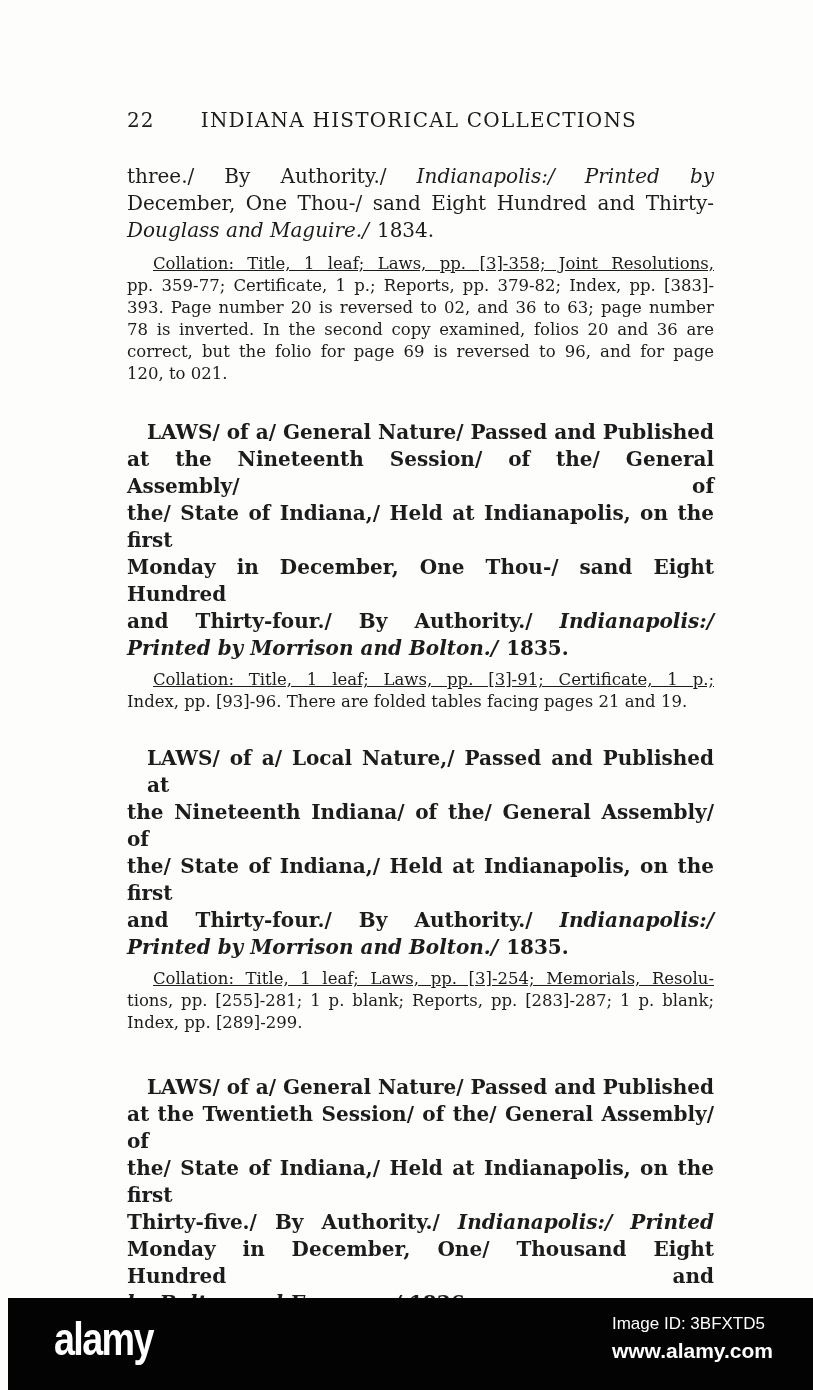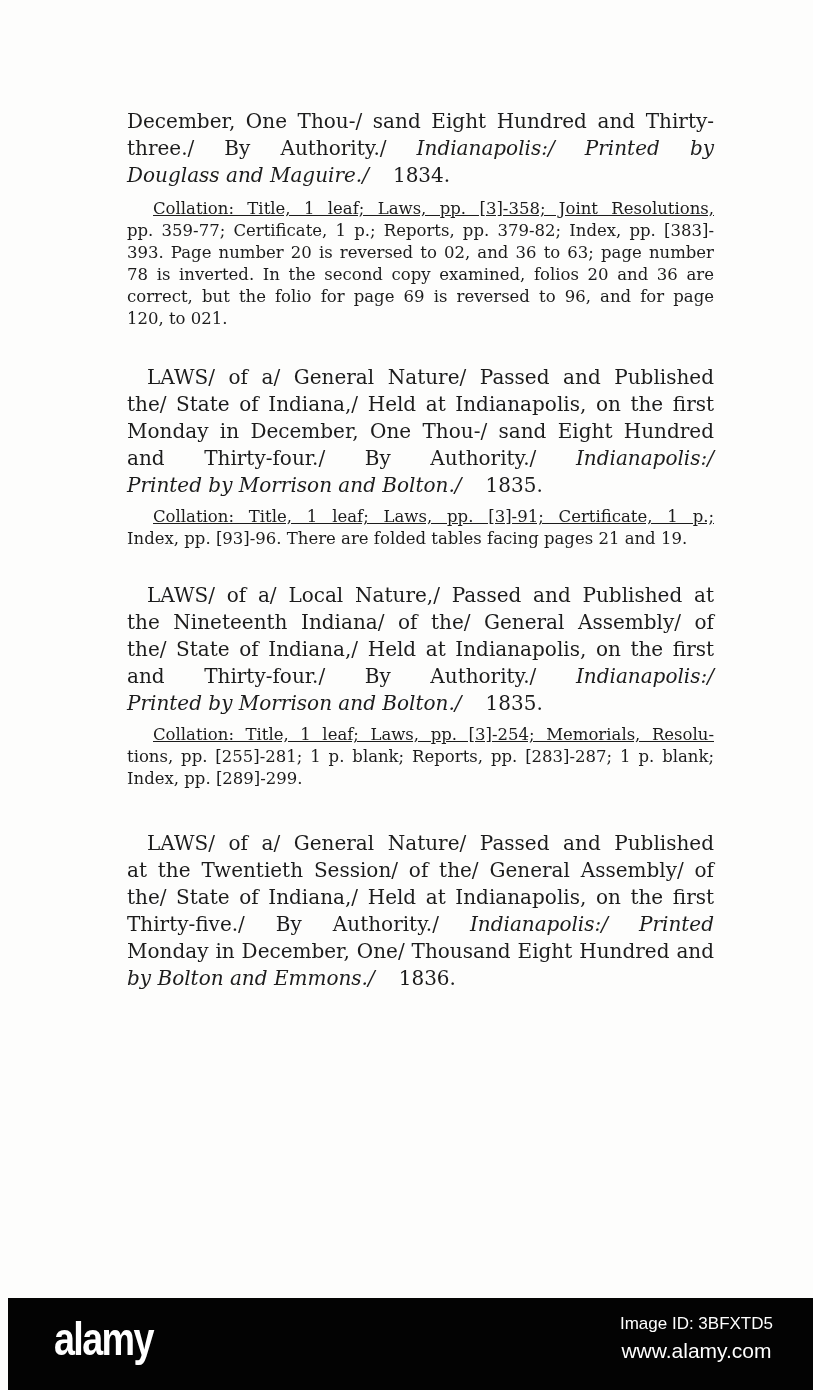--- a/index.html
+++ b/index.html
@@ -14,66 +14,71 @@
   .page-num { display:inline-block; letter-spacing:1px; }
   .running-title { display:inline-block; margin-left:40px; letter-spacing:1.2px; }
 
   .bib  { font-size:20px; line-height:27px; }
   .cl-block { font-size:16.5px; line-height:22px; }
   .bl, .cl { text-align:justify; }
   .j { text-align-last:justify; }
   .ind  { padding-left:20px; }
   .ind2 { padding-left:26px;text-decoration:underline; }
   .it { font-style:italic; }
-  .year { margin-left:24px; }
+  .year { margin-left:8px; }
 
   .mb-after-bib1  { margin-bottom:9px; }
   .mb-after-col1  { margin-bottom:34px; }
-  .mb-after-bib   { margin-bottom:7px; }
+  .mb-after-bib   { margin-bottom:7px;font-weight:bold; }
   .mb-after-col2  { margin-bottom:32px; }
   .mb-after-col3  { margin-bottom:40px; }
 
   .footer-bar {
     position:absolute; left:8px; top:1298px; width:813px; height:92px;
     background:#030303; color:#ffffff;
     font-family:"Liberation Sans", sans-serif;
   }
   .alamy-logo {
     position:absolute; left:46px; top:14px;
     font-size:46px; font-weight:bold; letter-spacing:-2px;
     transform:scaleX(0.82); transform-origin:left center;
     color:#ffffff;
   }
-  .footer-right { position:absolute; right:48px; top:16px; text-align:center; }
+  .footer-right { position:absolute; right:48px; top:16px; text-align:left; }
   .image-id { font-size:17px; font-weight:400; margin-bottom:5px; }
-  .alamy-url { font-size:21px; font-weight:normal; }
+  .alamy-url { font-size:21px; font-weight:bold; }
 </style>
 </head>
 <body>
 
 <div class="scan-page">
   <div class="content">
 
+    <div class="page-header">
+      <span class="page-num">22</span>
+      <span class="running-title">INDIANA HISTORICAL COLLECTIONS</span>
+    </div>
 
     <div class="bib mb-after-bib1">
+      <div class="bl j"><span>three./ By Authority./ </span><span class="it">Indianapolis:/ Printed by</span></div>
       <div class="bl j"><span>December, One Thou-/ sand Eight Hundred and Thirty-</span></div>
-      <div class="bl j"><span>three./ By Authority./ </span><span class="it">Indianapolis:/ Printed by</span></div>
       <div class="bl"><span class="it">Douglass and Maguire./</span><span class="year">1834.</span></div>
     </div>
     <div class="cl-block mb-after-col1">
       <div class="cl j ind2">Collation: Title, 1 leaf; Laws, pp. [3]-358; Joint Resolutions,</div>
       <div class="cl j">pp. 359-77; Certificate, 1 p.; Reports, pp. 379-82; Index, pp. [383]-</div>
       <div class="cl j">393. Page number 20 is reversed to 02, and 36 to 63; page number</div>
       <div class="cl j">78 is inverted. In the second copy examined, folios 20 and 36 are</div>
       <div class="cl j">correct, but the folio for page 69 is reversed to 96, and for page</div>
       <div class="cl">120, to 021.</div>
     </div>
 
     <div class="bib mb-after-bib">
       <div class="bl j ind"><span>LAWS/ of a/ General Nature/ Passed and Published</span></div>
+      <div class="bl j"><span>at the Nineteenth Session/ of the/ General Assembly/ of</span></div>
       <div class="bl j"><span>the/ State of Indiana,/ Held at Indianapolis, on the first</span></div>
       <div class="bl j"><span>Monday in December, One Thou-/ sand Eight Hundred</span></div>
       <div class="bl j"><span>and Thirty-four./ By Authority./ </span><span class="it">Indianapolis:/</span></div>
       <div class="bl"><span class="it">Printed by Morrison and Bolton./</span><span class="year">1835.</span></div>
     </div>
     <div class="cl-block mb-after-col2">
       <div class="cl j ind2">Collation: Title, 1 leaf; Laws, pp. [3]-91; Certificate, 1 p.;</div>
       <div class="cl">Index, pp. [93]-96. There are folded tables facing pages 21 and 19.</div>
     </div>
 

